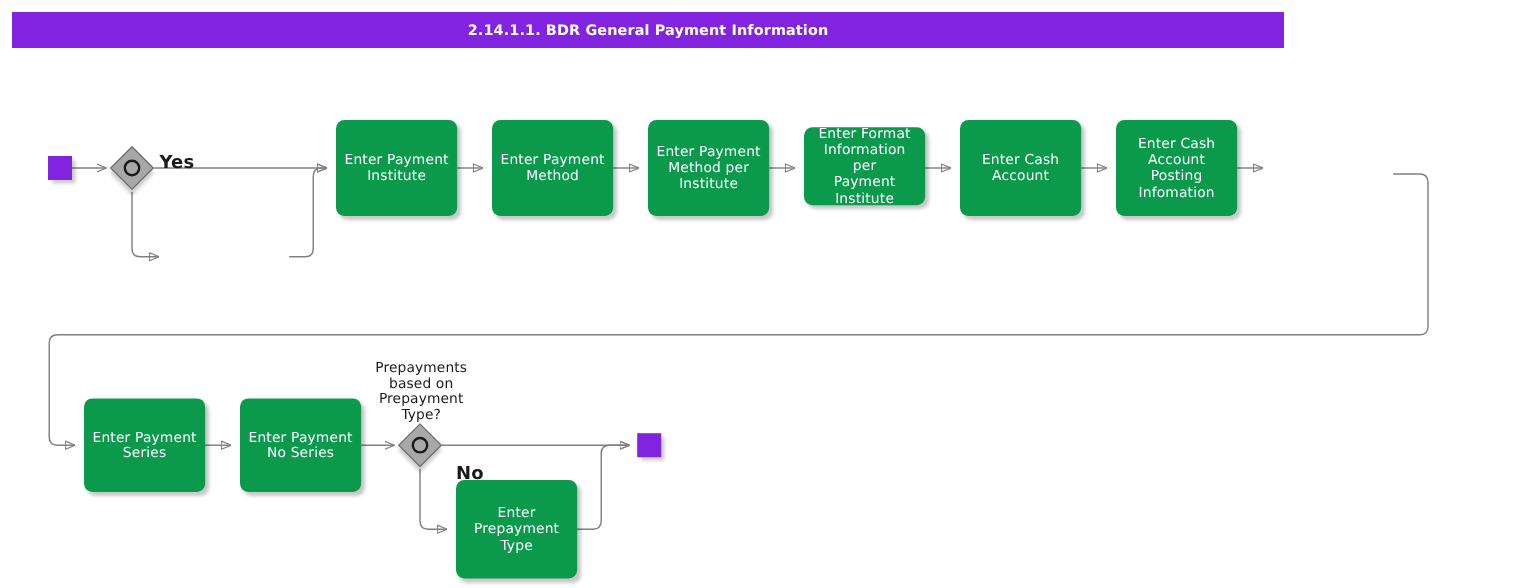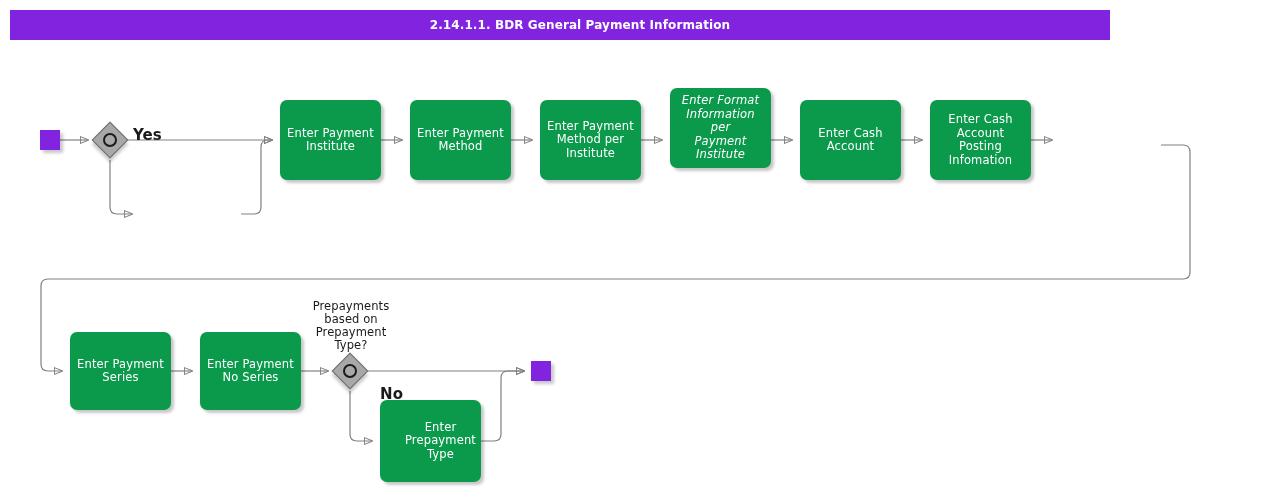--- a/index.html
+++ b/index.html
@@ -23,21 +23,20 @@
   .title-bar {
     position: absolute;
     left: 10px;
     top: 10px;
     width: 1060px;
     height: 30px;
     background: #8223E0;
     display: flex;
     align-items: center;
     justify-content: center;
-    padding-left: 40px;
   }
   .title-bar .title-text {
     color: #ffffff;
     font-family: "DejaVu Sans", sans-serif;
     font-size: 12px;
     font-weight: bold;
     letter-spacing: 0.1px;
     white-space: nowrap;
   }
 
@@ -209,21 +208,21 @@
     <span class="task-label">Enter Payment
 Method</span>
   </div>
 
   <div class="task" style="left:540px; top:100px; width:101px; height:80px;">
     <span class="task-label">Enter Payment
 Method per
 Institute</span>
   </div>
 
-  <div class="task" style="left:670px; top:88px; width:101px; height:80px;font-style:italic;">
+  <div class="task" style="left:670px; top:106px; width:101px; height:65px;">
     <span class="task-label">Enter Format
 Information per
 Payment
 Institute</span>
   </div>
 
   <div class="task" style="left:800px; top:100px; width:101px; height:80px;">
     <span class="task-label">Enter Cash
 Account</span>
   </div>
@@ -238,19 +237,19 @@
   <div class="task" style="left:70px; top:332px; width:101px; height:78px;">
     <span class="task-label">Enter Payment
 Series</span>
   </div>
 
   <div class="task" style="left:200px; top:332px; width:101px; height:78px;">
     <span class="task-label">Enter Payment
 No Series</span>
   </div>
 
-  <div class="task" style="left:380px; top:400px; width:101px; height:82px;justify-content:flex-end;">
+  <div class="task" style="left:380px; top:400px; width:101px; height:82px;">
     <span class="task-label">Enter
 Prepayment
 Type</span>
   </div>
 
 </div>
 
 </body></html>

